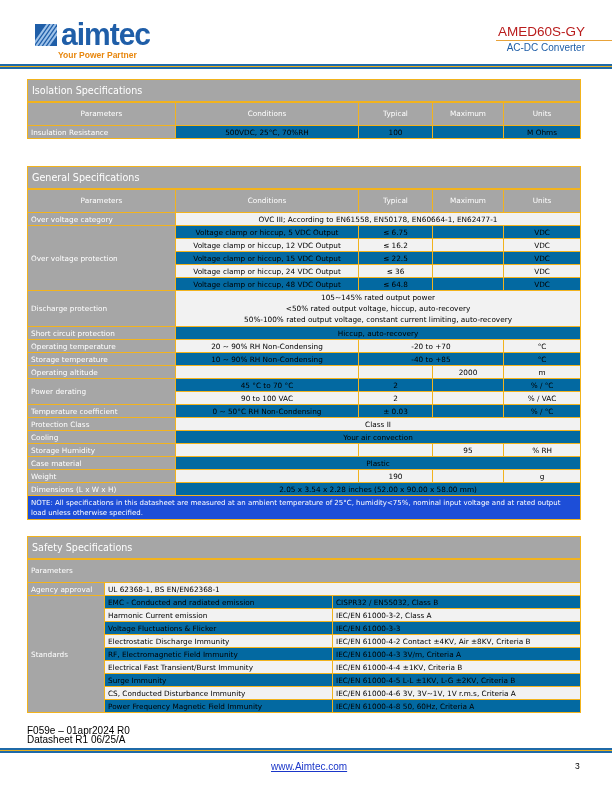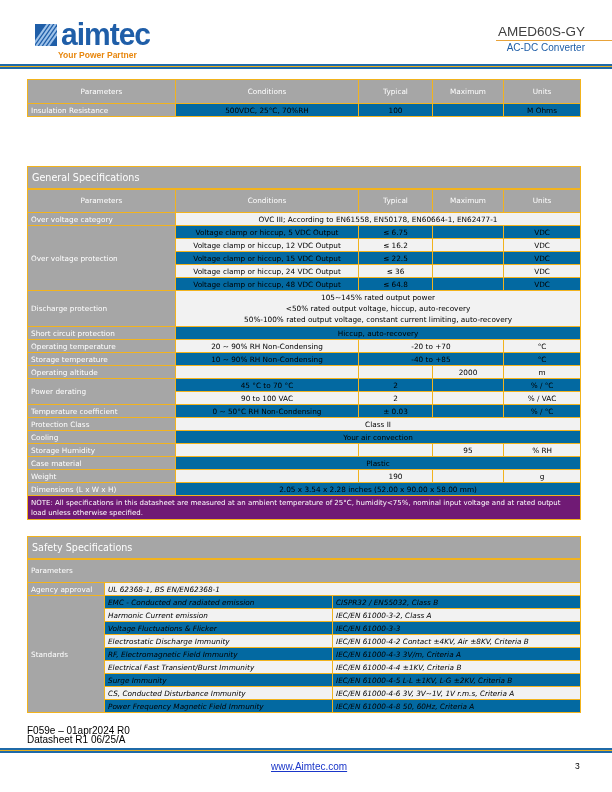--- a/index.html
+++ b/index.html
@@ -5,39 +5,39 @@
   * { box-sizing: border-box; margin: 0; padding: 0; }
   html, body { width: 612px; height: 792px; background: #ffffff; }
   body { position: relative; font-family: "DejaVu Sans", sans-serif; color: #000; overflow: hidden; }
 
   .logo { position: absolute; left: 35px; top: 22px; width: 130px; height: 42px; }
   .logo-mark { position: absolute; left: 0; top: 2px; width: 22px; height: 22px; background: #1f5ea8; overflow: hidden; }
   .logo-mark i { position: absolute; width: 1.5px; height: 30px; background: #9fc3ea; transform: rotate(35deg); top: -4px; }
   .logo-word { position: absolute; left: 26px; top: -5px; font-family: "Liberation Sans", sans-serif; font-weight: bold; font-size: 30px; color: #1f5ea8; letter-spacing: -1px; transform: scaleY(1.05); }
   .logo-tag { position: absolute; left: 23px; top: 28px; font-family: "Liberation Sans", sans-serif; font-weight: bold; font-size: 8.5px; color: #e8870e; white-space: nowrap; }
 
-  .doc-title { position: absolute; right: 27px; top: 24px; font-family: "Liberation Sans", sans-serif; font-size: 13.5px; color: #404040; }
+  .doc-title { position: absolute; right: 27px; top: 24px; font-family: "Liberation Sans", sans-serif; font-size: 13.5px; color: #b91c1c; }
   .title-rule { position: absolute; left: 496px; top: 40px; width: 116px; height: 1px; background: #e8a33a; }
   .doc-sub { position: absolute; right: 27px; top: 42px; font-family: "Liberation Sans", sans-serif; font-size: 10px; color: #1f5ea8; }
 
   .hdr-band { position: absolute; left: 0; top: 64px; width: 612px; height: 6px; }
   .hdr-band .b1 { height: 1.5px; background: #1f6aa8; }
   .hdr-band .b2 { height: 1.5px; background: #e8b020; }
   .hdr-band .b3 { height: 1.5px; background: #1f6aa8; }
 
   table.spec { position: absolute; left: 27px; border-collapse: collapse; table-layout: fixed; font-family: "DejaVu Sans", sans-serif; font-size: 7.3px; }
   table.spec td { border: 1px solid #f2b31d; height: 13px; padding: 0 3px; white-space: nowrap; overflow: hidden; }
   .sect-title { background: #a6a6a6; color: #fff; font-size: 9.6px; height: 22px !important; padding-left: 4px !important; border-bottom-width: 2px !important; }
   .col-head { background: #a6a6a6; color: #fff; text-align: center; height: 24px !important; }
   .param { background: #a6a6a6; color: #fff; text-align: left; }
   .c { text-align: center; }
-  .l { text-align: left; font-style: italic; }
+  .l { text-align: left; }
   .row-a td.v { background: #f2f2f2; }
   .row-b td.v { background: #0369a1; }
-  .note { background: #701a75; color: #fff; white-space: normal !important; height: 24px !important; line-height: 10px; font-size: 7px; vertical-align: middle; }
+  .note { background: #1d4ed8; color: #fff; white-space: normal !important; height: 24px !important; line-height: 10px; font-size: 7px; vertical-align: middle; }
   .ml { line-height: 11px; padding: 1px 3px !important; }
 
   .foot-band { position: absolute; left: 0; top: 748px; width: 612px; height: 6px; }
   .foot-band .b1 { height: 1.5px; background: #1f6aa8; }
   .foot-band .b2 { height: 1.5px; background: #e8b020; }
   .foot-band .b3 { height: 1.5px; background: #1f6aa8; }
   .foot-left { position: absolute; left: 27px; top: 726px; font-family: "Liberation Sans", sans-serif; font-size: 10px; line-height: 9px; color: #000; }
   .foot-link { position: absolute; left: 271px; top: 761px; font-family: "Liberation Sans", sans-serif; font-size: 10px; color: #1a36c9; text-decoration: underline; }
   .foot-page { position: absolute; left: 575px; top: 761px; font-family: "Liberation Sans", sans-serif; font-size: 8.5px; }
 </style>
@@ -66,20 +66,23 @@
 
 <table class="spec" style="top:79px; width:553px;">
   <colgroup>
       <col style="width:148px">
       <col style="width:183px">
       <col style="width:74px">
       <col style="width:71px">
       <col style="width:77px">
     </colgroup>
   <tbody>
+      <tr>
+        <td colspan="5" class="sect-title">Isolation Specifications</td>
+      </tr>
   <tr>
     <td class="col-head">Parameters</td>
     <td class="col-head">Conditions</td>
     <td class="col-head">Typical</td>
     <td class="col-head">Maximum</td>
     <td class="col-head">Units</td>
   </tr>
   <tr class="row-b">
     <td class="param">Insulation Resistance</td>
     <td class="v c">500VDC, 25°C, 70%RH</td>

